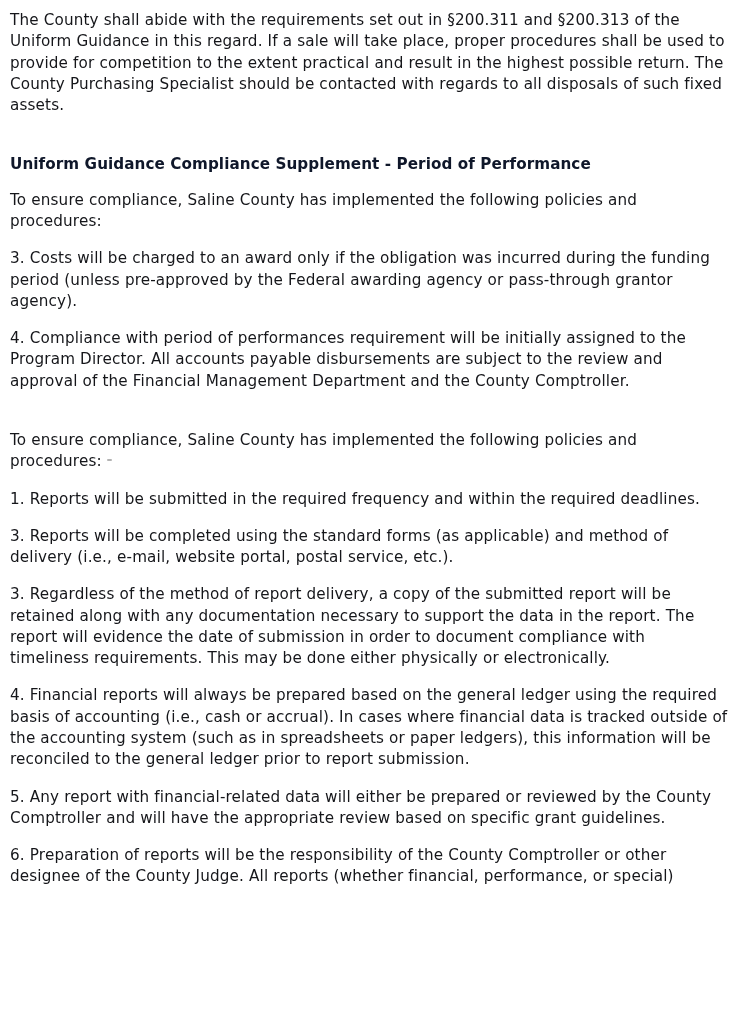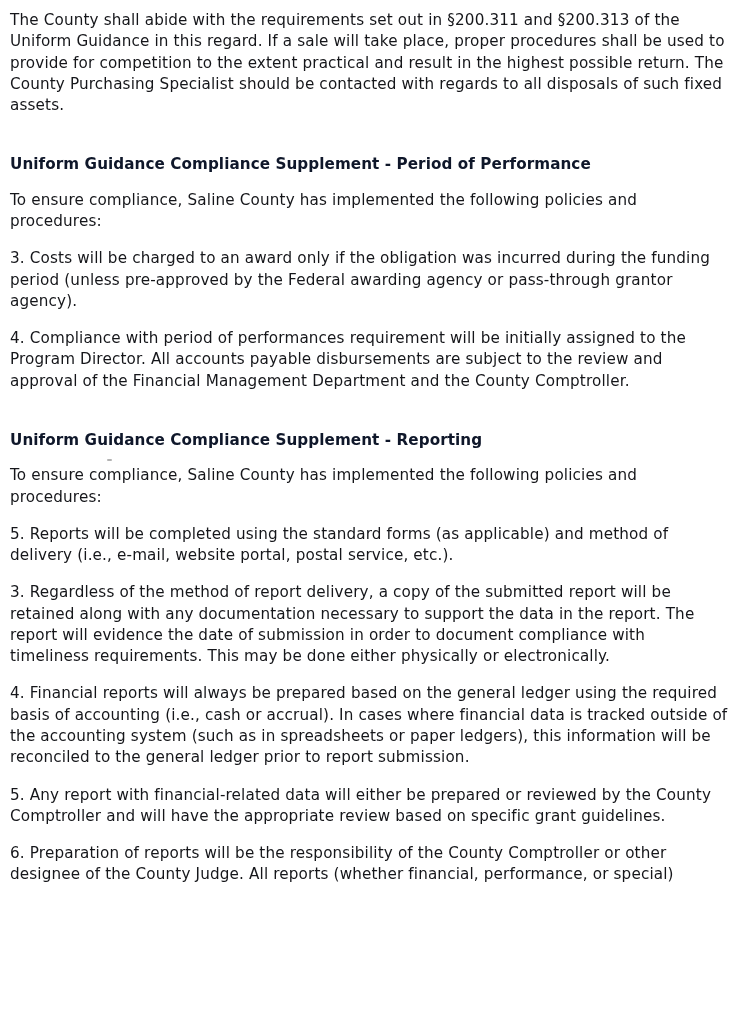--- a/index.html
+++ b/index.html
@@ -66,26 +66,26 @@
   <h2 class="heading">Uniform Guidance Compliance Supplement - Period of Performance</h2>
 
   <p class="para">To ensure compliance, Saline County has implemented the following policies and procedures:</p>
 
   <p class="para">3. Costs will be charged to an award only if the obligation was incurred during the funding period (unless pre-approved by the Federal awarding agency or pass-through grantor agency).</p>
 
   <p class="para">4.  Compliance with period of performances requirement will be initially assigned to the Program Director.  All accounts payable disbursements are subject to the review and approval of the Financial Management Department and the County Comptroller.</p>
 
   <div class="spacer-lg"></div>
 
-  <h2 class="heading">Uniform Guidance Compliance Supplement - Reporting</h2>
 
   <p class="para">To ensure compliance, Saline County has implemented the following policies and procedures:</p>
 
+  <p class="para">1. Reports will be submitted in the required frequency and within the required deadlines.</p>
 
-  <p class="para">5. Reports will be completed using the standard forms (as applicable) and method of delivery (i.e., e-mail, website portal, postal service, etc.).</p>
+  <p class="para">3. Reports will be completed using the standard forms (as applicable) and method of delivery (i.e., e-mail, website portal, postal service, etc.).</p>
 
   <p class="para">3. Regardless of the method of report delivery, a copy of the submitted report will be retained along with any documentation necessary to support the data in the report.  The report will evidence the date of submission in order to document compliance with timeliness requirements. This may be done either physically or electronically.</p>
 
   <p class="para">4. Financial reports will always be prepared based on the general ledger using the required basis of accounting (i.e., cash or accrual). In cases where financial data is tracked outside of the accounting system (such as in spreadsheets or paper ledgers), this information will be reconciled to the general ledger prior to report submission.</p>
 
   <p class="para">5. Any report with financial-related data will either be prepared or reviewed by the County Comptroller and will have the appropriate review based on specific grant guidelines.</p>
 
   <p class="para tight">6. Preparation of reports will be the responsibility of the County Comptroller or other designee of the County Judge.  All reports (whether financial, performance, or special)</p>
 
   <div class="stray-mark"></div>

